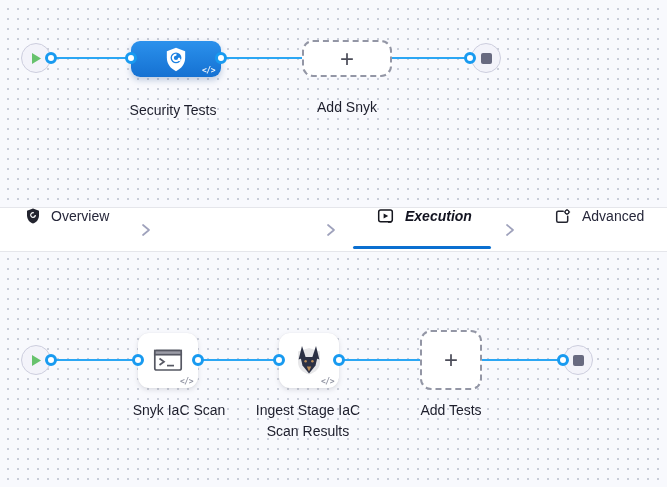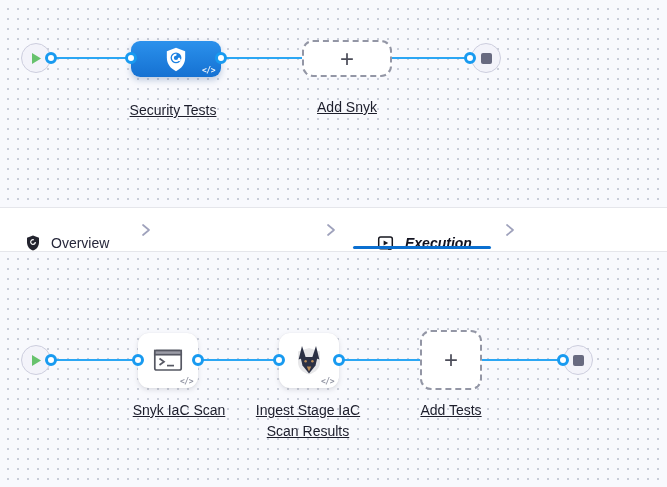--- a/index.html
+++ b/index.html
@@ -42,31 +42,31 @@
   .plus-glyph{font-size:24px;font-weight:300;color:#4c4d59;line-height:1;}
   .code-glyph{
     position:absolute;font-size:8px;font-weight:700;letter-spacing:-0.5px;
     font-family:"DejaVu Sans Mono",monospace;
   }
   .code-on-blue{right:6px;bottom:2px;color:rgba(255,255,255,0.95);}
   .code-on-card{right:5px;bottom:2px;color:#8f92a0;}
   .node-label{
     position:absolute;transform:translateX(-50%);
     font-size:14px;font-weight:500;color:#1d1e2c;text-align:center;
-    line-height:21px;white-space:nowrap;z-index:2;text-decoration:underline;
+    line-height:21px;white-space:nowrap;z-index:2;
   }
   .node-label.wrap{white-space:normal;width:122px;}
   
   .tab-bar{
     position:absolute;left:0;top:207px;width:667px;height:45px;background:#ffffff;
     border-top:1px solid #e5e6eb;border-bottom:1px solid #e5e6eb;
     box-sizing:border-box;z-index:4;
   }
   .tab-item{
-    position:absolute;top:0;height:100%;display:flex;align-items:flex-end;gap:11px;
+    position:absolute;top:0;height:100%;display:flex;align-items:flex-start;gap:11px;
     font-size:14px;color:#26273a;cursor:pointer;
   }
   .tab-item.active{font-weight:700;color:#121320;font-style:italic;}
   .tab-chevron{position:absolute;top:15px;}
   .tab-underline{
     position:absolute;left:353px;bottom:2px;width:138px;height:3px;
     background:#0b6fd0;border-radius:2px;
   }
   .ico{display:block;}
 </style>
@@ -136,20 +136,33 @@
         <polygon points="6.6,5.4 11.2,8 6.6,10.6" fill="#16171f"></polygon>
         <line x1="11" y1="13.9" x2="14.5" y2="13.9" stroke="#16171f" stroke-width="1.8"></line>
       </svg>
       <span>Execution</span>
     </div>
 
     <svg class="tab-chevron ico" style="left:505px" width="10" height="14" viewBox="0 0 10 14">
       <polyline points="2,2 8,7 2,12" fill="none" stroke="#9fa2bc" stroke-width="1.7" stroke-linecap="round" stroke-linejoin="round"></polyline>
     </svg>
 
+    <div class="tab-item" style="left:554px">
+      <svg class="ico" width="17" height="17" viewBox="0 0 17 17">
+        <path d="M9.2 3.2 H4.2 Q2.7 3.2 2.7 4.7 V12.7 Q2.7 14.2 4.2 14.2 H12.2 Q13.7 14.2 13.7 12.7 V8.2" fill="none" stroke="#23242f" stroke-width="1.5" stroke-linecap="round"></path>
+        <circle cx="13" cy="4" r="1.9" fill="none" stroke="#23242f" stroke-width="1.2"></circle>
+        <g stroke="#23242f" stroke-width="1.1">
+          <line x1="13" y1="0.9" x2="13" y2="2.1"></line>
+          <line x1="13" y1="5.9" x2="13" y2="7.1"></line>
+          <line x1="9.9" y1="4" x2="11.1" y2="4"></line>
+          <line x1="14.9" y1="4" x2="16.1" y2="4"></line>
+        </g>
+      </svg>
+      <span>Advanced</span>
+    </div>
 
     <div class="tab-underline"></div>
   </div>
 
   <div>
     <div class="edge" style="left:36px;top:359px;width:542px"></div>
 
     <div class="term-circle" style="left:21px;top:345px">
       <svg class="ico" width="12" height="13" viewBox="0 0 12 13">
         <polygon points="2,1 11,6.5 2,12" fill="#67c26d"></polygon>

